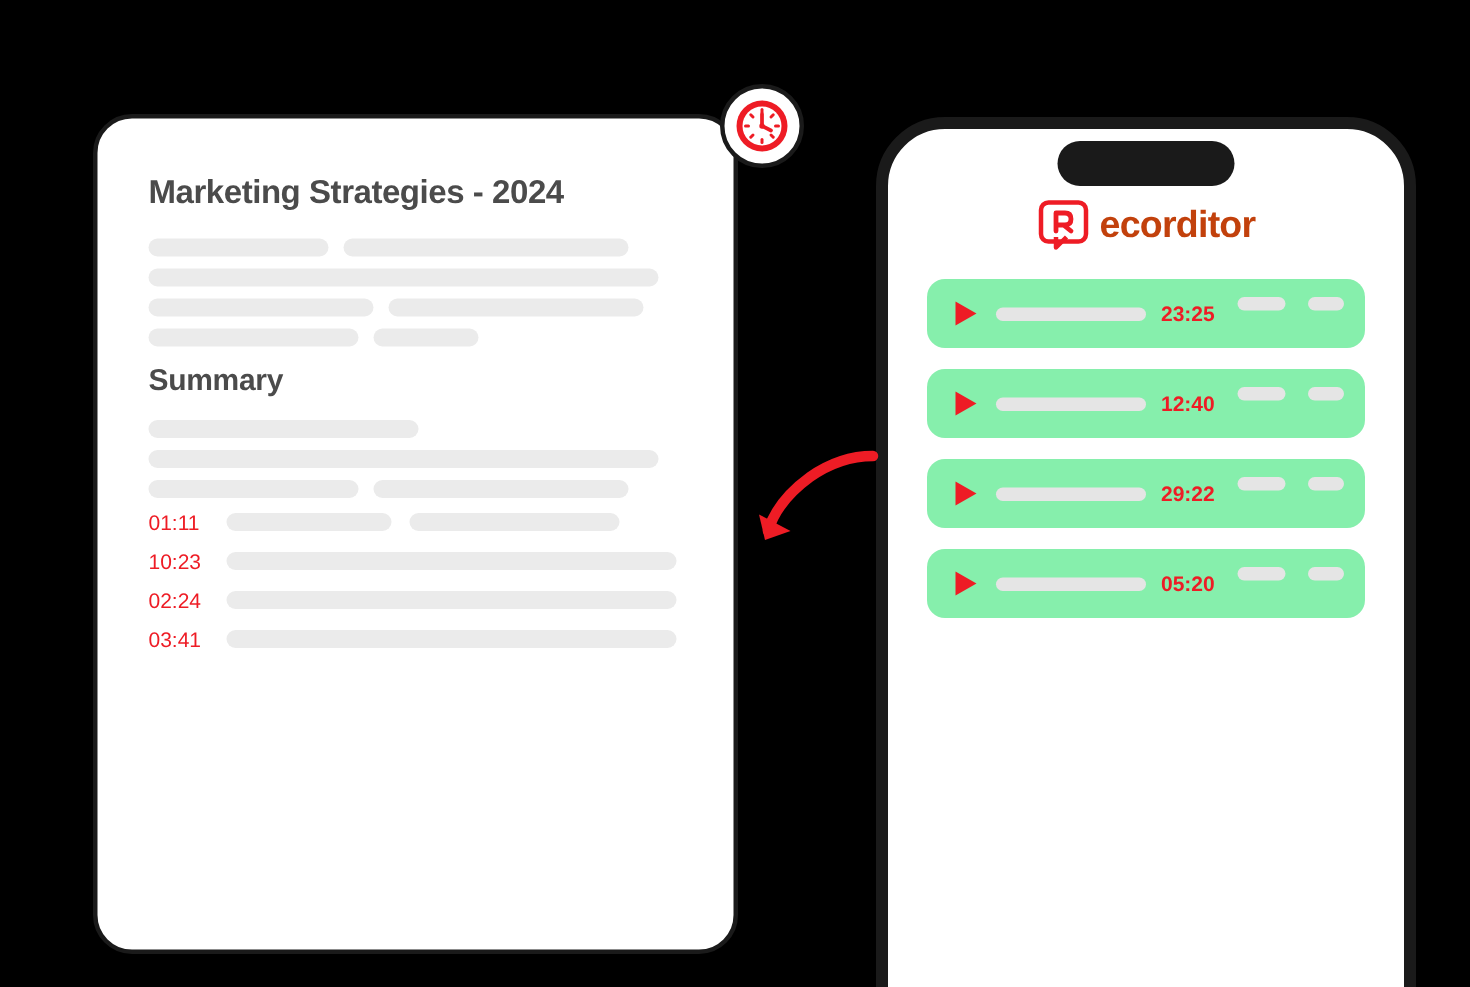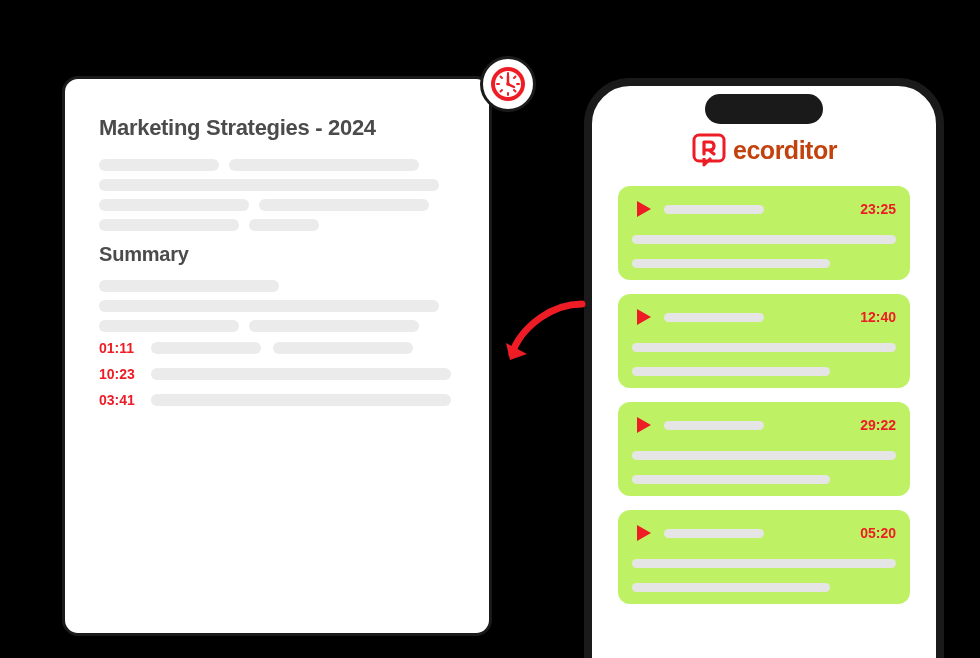--- a/index.html
+++ b/index.html
@@ -7,29 +7,29 @@
     
     
     .doc-card {
       position: absolute;
       left: 62px;
       top: 76px;
       width: 430px;
       height: 560px;
       background: #fff;
       border: 3px solid #1a1a1a;
-      border-radius: 16px;
+      border-radius: 26px;
       padding: 36px 34px;
     }
     .doc-title { color: #4b4b4b; font-size: 22px; font-weight: 700; margin-bottom: 18px; letter-spacing: -0.3px; }
     .skel-row { display: flex; gap: 10px; margin-bottom: 8px; }
     .skel { background: #ebebeb; height: 12px; border-radius: 10px; }
     .section-h { color: #4b4b4b; font-size: 20px; font-weight: 700; margin-top: 12px; margin-bottom: 14px; letter-spacing: -0.2px; }
     .topic-row { display: flex; align-items: center; gap: 12px; margin-bottom: 10px; }
-    .topic-time { color: #ee1c25; font-size: 14px; font-weight: 700; width: 40px; flex-shrink: 0; }
+    .topic-time { color: #ee1c25; font-size: 14px; font-weight: 400; width: 40px; flex-shrink: 0; }
 
     
     .clock-badge {
       position: absolute;
       top: 56px;
       right: 444px;
       width: 56px;
       height: 56px;
       background: #fff;
       border-radius: 50%;
@@ -70,26 +70,26 @@
       border-radius: 0 0 20px 20px;
       border-radius: 18px;
       margin: 8px auto 8px;
     }
     .phone-content { padding: 0 26px; }
     .brand { display: flex; align-items: center; justify-content: center; gap: 6px; margin-bottom: 18px; }
     .brand-icon { width: 36px; height: 36px; }
     .brand-text { color: #c2410c; font-size: 25px; font-weight: 800; letter-spacing: -0.5px; }
     .phone-title { color: #4b4b4b; font-size: 20px; font-weight: 700; text-align: center; margin-bottom: 18px; }
     .rec-item {
-      background: #bef264;
+      background: #86efac;
       border-radius: 12px;
       padding: 12px 14px;
       margin-bottom: 14px;
       display: flex;
-      flex-direction: column;
+      flex-direction: row;
       gap: 15px;
     }
     .rec-head { display: flex; align-items: center; gap: 10px; }
     .play-btn { width: 22px; height: 22px; flex-shrink: 0; }
     .rec-skel { background: #e5e5e5; height: 9px; border-radius: 6px; }
     .rec-time { color: #ee1c25; font-size: 14px; font-weight: 700; margin-left: auto; }
   </style>
 </head>
 <body>
 
@@ -123,20 +123,24 @@
       <div class="skel" style="width:170px"></div>
     </div>
 
   <div class="topic-row">
     <span class="topic-time">01:11</span>
     <div class="skel" style="width:110px"></div>
       <div class="skel" style="width:140px"></div>
   </div>
   <div class="topic-row">
     <span class="topic-time">10:23</span>
+    <div class="skel" style="width:300px"></div>
+  </div>
+  <div class="topic-row">
+    <span class="topic-time">02:24</span>
     <div class="skel" style="width:300px"></div>
   </div>
   <div class="topic-row">
     <span class="topic-time">03:41</span>
     <div class="skel" style="width:300px"></div>
   </div>
 </div>
 
 <div class="clock-badge">
   <svg viewBox="0 0 40 40">

